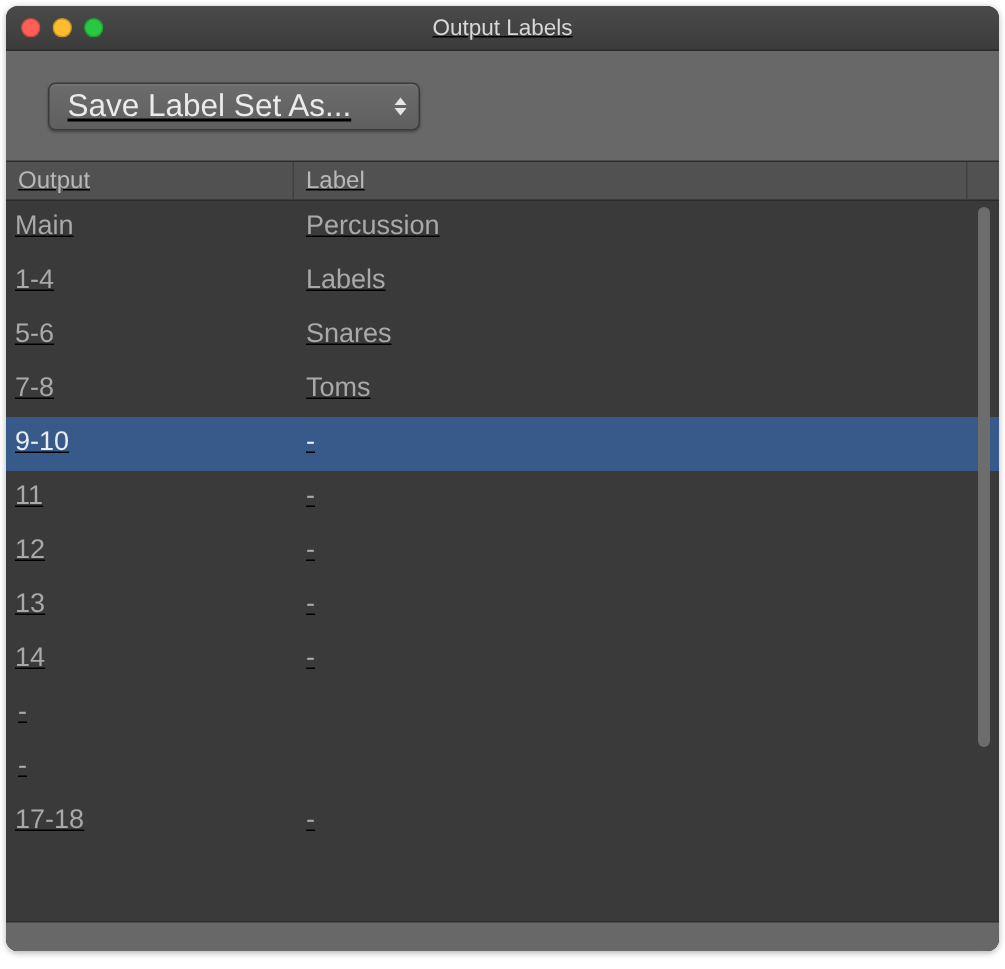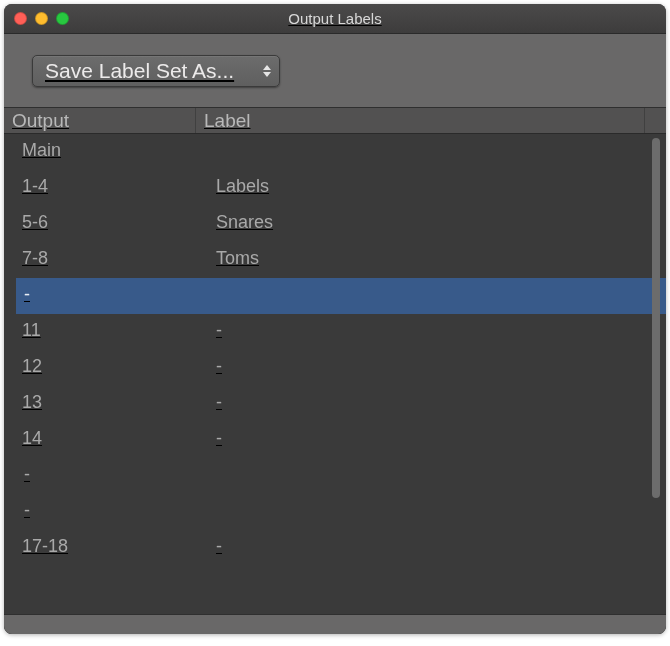--- a/index.html
+++ b/index.html
@@ -94,28 +94,28 @@
       position: relative;
       height: calc(100% - 30px - 74px);
       overflow: hidden;
       background: #3a3a3a;
     }
     .col-headers {
       display: flex;
       height: 26px;
       background: #525151;
       border-bottom: 1px solid #2a2a2a;
-      font-size: 19px;
+      font-size: 16px;
       color: #b8b8b8;
     }
     .col-header { display: flex; align-items: center; padding: 0 8px; }
     .col-output { width: 192px; border-right: 1px solid #404040; }
     .col-label  { flex: 1; }
     .col-spacer { width: 22px; border-left: 1px solid #404040; }
-    .rows { position: relative; padding-left: 12px; }
+    .rows { position: relative; }
     .row {
       display: flex;
       height: 36px;
       font-size: 18px;
       color: #a9a9a9;
     }
     .row.selected { background: #385a8a; color: #e9eef5; }
     .cell-output { width: 192px; padding: 6px 8px 0 6px; }
     .cell-label  { flex: 1; padding: 6px 8px 0 8px; }
     .cell-scroll { width: 22px; }
@@ -170,38 +170,40 @@
 
   <div class="table-wrap">
     <div class="col-headers">
       <div class="col-header col-output">Output</div>
       <div class="col-header col-label">Label</div>
       <div class="col-header col-spacer"></div>
     </div>
     <div class="rows" id="rows">
         <div class="row">
           <div class="cell-output">Main</div>
+          <div class="cell-label">Percussion</div>
           <div class="cell-scroll"></div>
         </div>
         <div class="row">
           <div class="cell-output">1-4</div>
           <div class="cell-label">Labels</div>
           <div class="cell-scroll"></div>
         </div>
         <div class="row">
           <div class="cell-output">5-6</div>
           <div class="cell-label">Snares</div>
           <div class="cell-scroll"></div>
         </div>
         <div class="row">
           <div class="cell-output">7-8</div>
           <div class="cell-label">Toms</div>
           <div class="cell-scroll"></div>
         </div>
         <div class="row selected">
+          <div class="cell-output">9-10</div>
           <div class="cell-label">-</div>
           <div class="cell-scroll"></div>
         </div>
         <div class="row">
           <div class="cell-output">11</div>
           <div class="cell-label">-</div>
           <div class="cell-scroll"></div>
         </div>
         <div class="row">
           <div class="cell-output">12</div>

